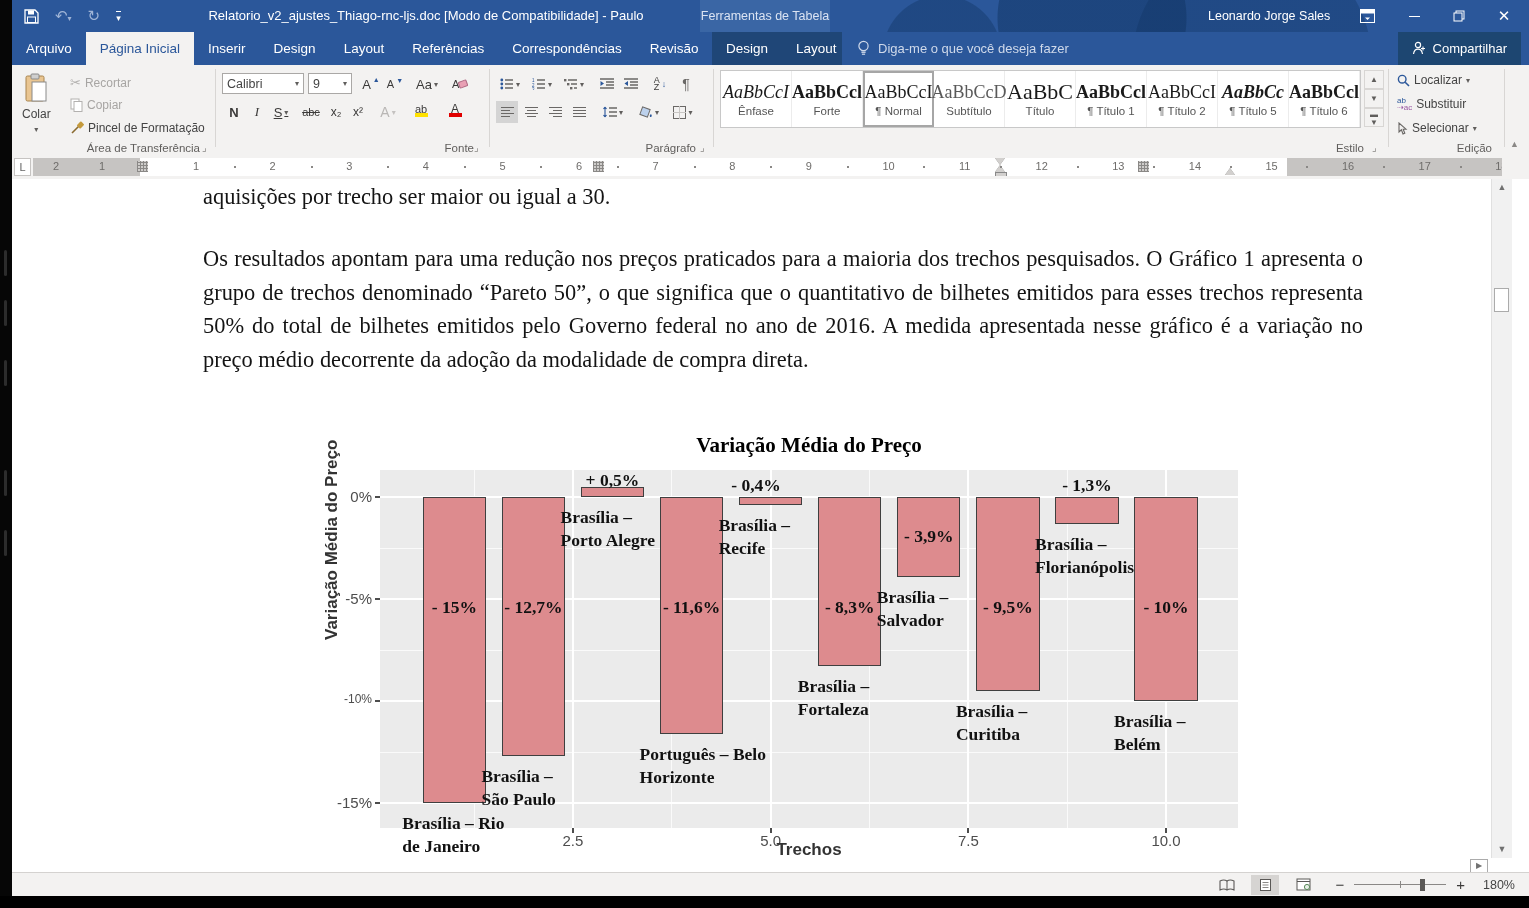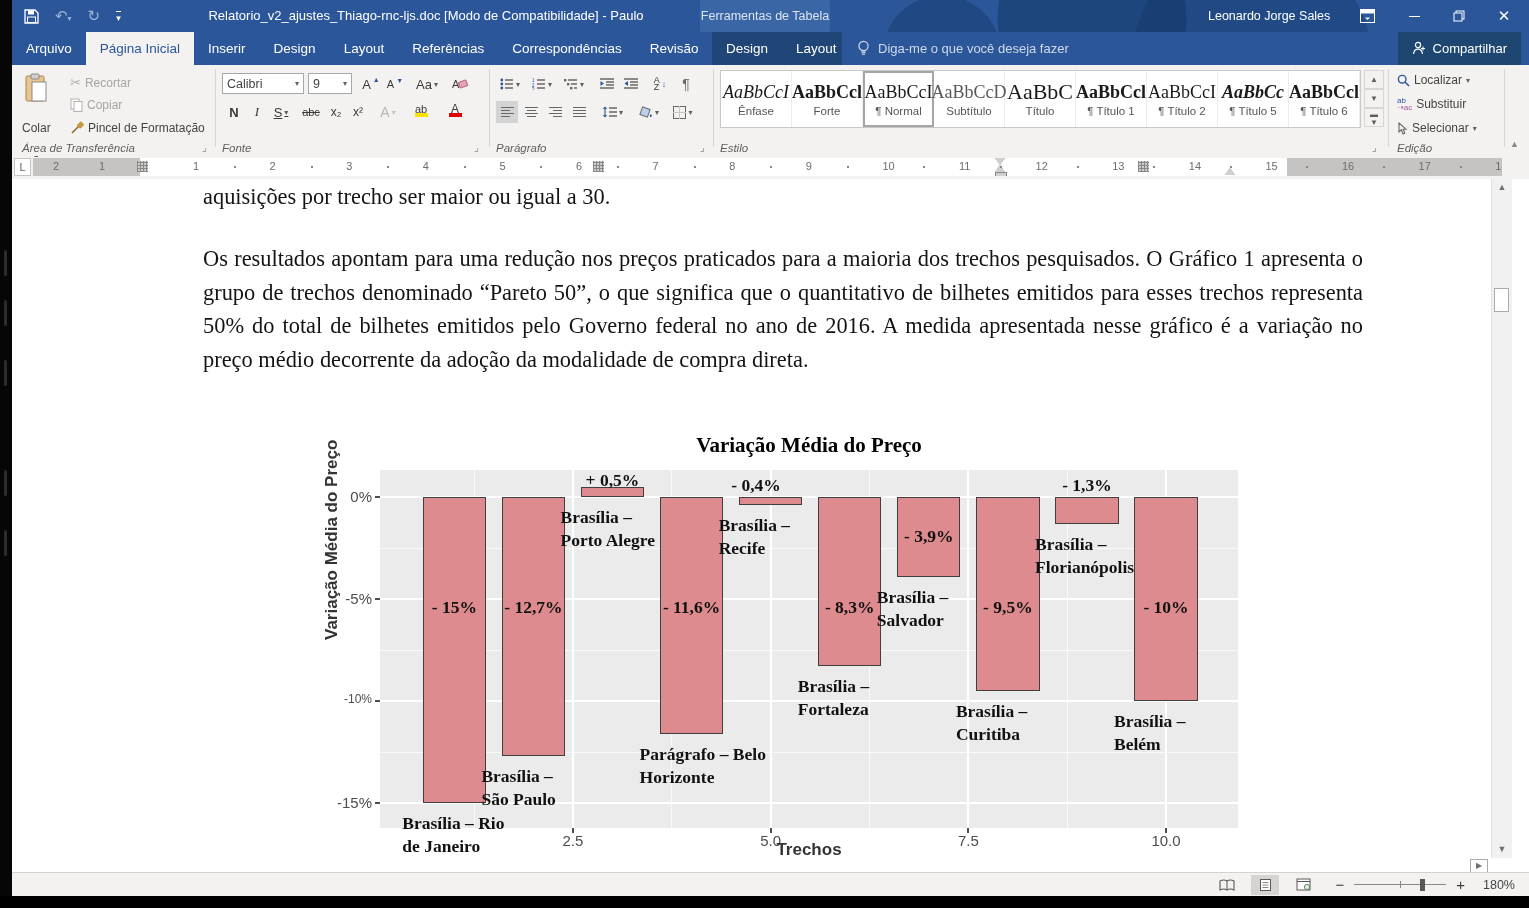--- a/index.html
+++ b/index.html
@@ -29,21 +29,21 @@
            display:flex;color:#fff;font-size:13.5px;}
   .ctxtabs .tab{flex:1;justify-content:center;}
   .tellme{position:absolute;left:845px;top:0;height:33px;display:flex;align-items:center;gap:8px;
           color:#cfd9ea;font-size:13px;}
   .sharebtn{position:absolute;right:8px;top:0;height:33px;background:#1d4671;color:#fff;font-size:13px;
             display:flex;align-items:center;gap:7px;padding:0 14px;}
   
   .ribbon{left:12px;top:65px;width:1517px;height:92px;background:#f3f2f1;color:#444;font-size:12px;
           border-bottom:1px solid #d4d2d0;}
   .gsep{position:absolute;top:4px;width:1px;height:78px;background:#d8d6d4;}
-  .glabel{position:absolute;bottom:3px;font-size:11.5px;color:#605e5c;text-align:left;font-style:italic;}
+  .glabel{position:absolute;bottom:3px;font-size:11.5px;color:#605e5c;text-align:right;}
   .launch{position:absolute;bottom:3px;width:12px;height:12px;color:#8a8886;font-size:10px;line-height:12px;}
   .rbtn{position:absolute;display:flex;align-items:center;gap:4px;color:#444;white-space:nowrap;}
   .dis{color:#a7a5a3;}
   .caret{font-size:8px;color:#605e5c;}
   .combo{position:absolute;background:#fff;border:1px solid #aaa8a6;display:flex;align-items:center;
          justify-content:space-between;padding:0 4px;font-size:12.5px;height:21px;box-sizing:border-box;}
   .fbtn{position:absolute;height:22px;display:flex;align-items:center;justify-content:center;gap:2px;
         font-size:13px;color:#3b3a39;}
   .fbtn.on{background:#d4d4d4;}
   .ubar{display:inline-block;width:13px;height:4px;margin-top:-2px;}
@@ -197,21 +197,21 @@
             <path d="M1.5 13c.5-3.4 2.3-4.8 4.5-4.8S10 9.6 10.5 13" fill="none" stroke="#fff" stroke-width="1.2"></path>
             <path d="M11 5.5v4M9 7.5h4" stroke="#fff" stroke-width="1.1"></path>
           </svg>
       </span>
       <span>Compartilhar</span>
     </div>
   </div>
 
   <div class="abs ribbon">
 
-    <div class="rbtn" style="left:10px;top:8px;flex-direction:column;gap:18px">
+    <div class="rbtn" style="left:10px;top:8px;flex-direction:column;gap:4px">
       <svg width="26" height="30" viewBox="0 0 26 30">
           <rect x="3" y="3" width="18" height="25" rx="1.5" fill="#e9c591" stroke="#a8844e"></rect>
           <rect x="8" y="1" width="8" height="5" rx="1" fill="#cfcfcf" stroke="#8a8a8a"></rect>
           <rect x="9" y="9" width="14" height="19" fill="#fff" stroke="#8a8a8a"></rect>
         </svg>
       <span>Colar</span>
       <span class="caret">▾</span>
     </div>
     <div class="rbtn dis" style="left:58px;top:10px">
       <span style="font-size:13px;color:#b3b1af">✂</span>
@@ -581,21 +581,21 @@
         </div>
         <div class="bar" style="left:200.85898617511518px;top:16.746149458071876px;width:63.26267281105991px;height:10.211066742726754px;background:#dd8b8e;border-color:#3f3f3f"></div>
         <div class="bar-val" style="left:182.49032258064514px;top:0px">+ 0,5%</div>
         <div class="bar-name" style="left:180.49032258064514px;top:35.95721620079863px">
           <div>Brasília –</div>
           <div>Porto Alegre</div>
         </div>
         <div class="bar" style="left:279.93732718894006px;top:26.95721620079863px;width:63.26267281105991px;height:236.89674843126068px;background:#dd8b8e;border-color:#3f3f3f"></div>
         <div class="bar-val" style="left:261.56866359447px;top:126.95721620079863px">- 11,6%</div>
         <div class="bar-name" style="left:259.56866359447px;top:272.85396463205933px">
-          <div>Parágrafo – Belo</div>
+          <div>Português – Belo</div>
           <div>Horizonte</div>
         </div>
         <div class="bar" style="left:359.01566820276497px;top:26.95721620079863px;width:63.26267281105991px;height:8.168853394181403px;background:#dd8b8e;border-color:#3f3f3f"></div>
         <div class="bar-val" style="left:326px;top:4.95721620079863px">- 0,4%</div>
         <div class="bar-name" style="left:338.64700460829494px;top:44.12606959498004px">
           <div>Brasília –</div>
           <div>Recife</div>
         </div>
         <div class="bar" style="left:438.0940092165899px;top:26.95721620079863px;width:63.26267281105991px;height:169.50370792926412px;background:#dd8b8e;border-color:#3f3f3f"></div>
         <div class="bar-val" style="left:419.72534562211985px;top:126.95721620079863px">- 8,3%</div>

